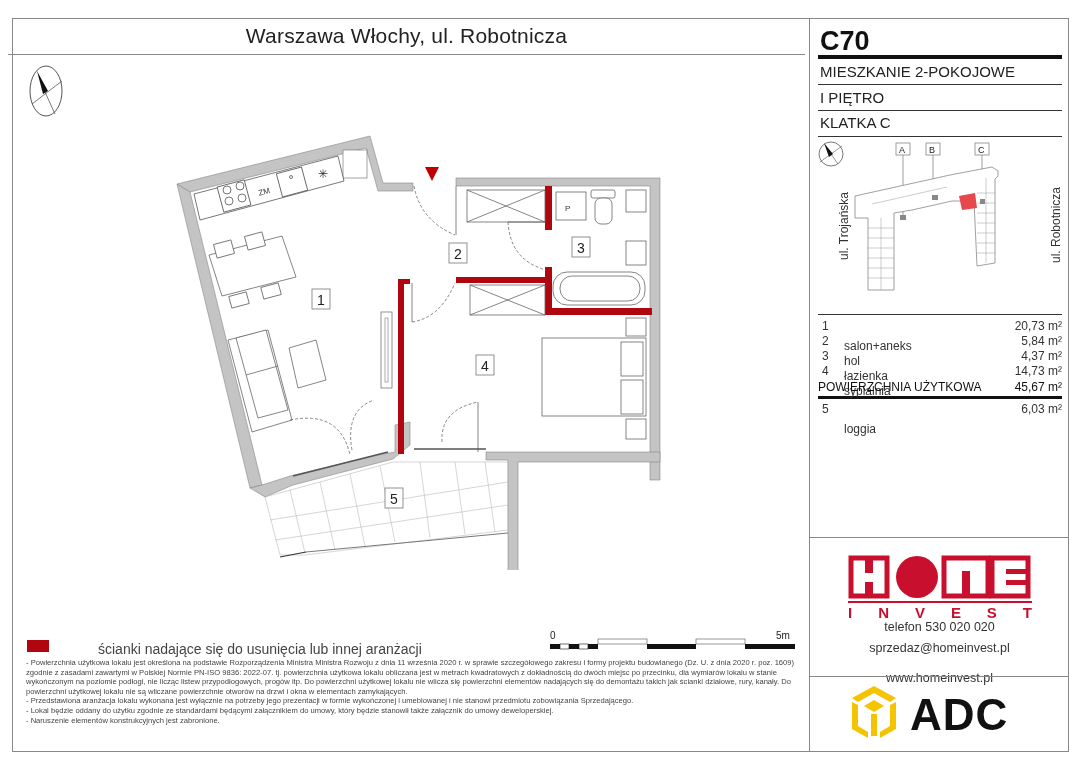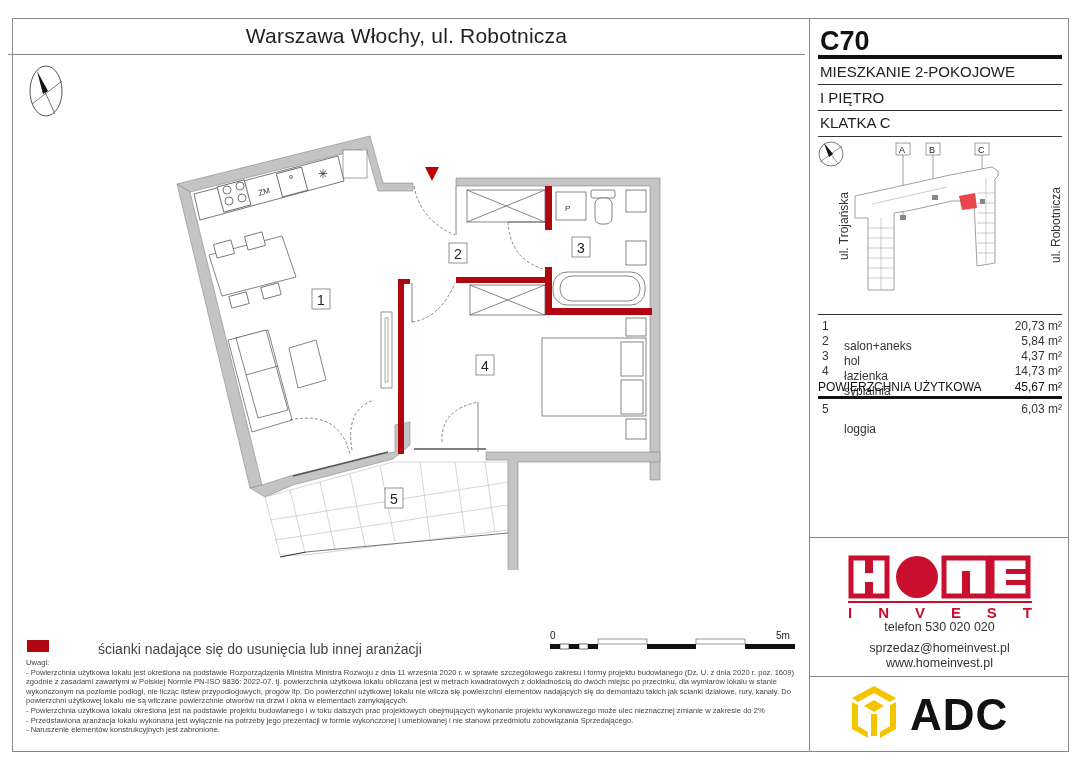--- a/index.html
+++ b/index.html
@@ -288,21 +288,21 @@
     <rect x="114" y="16" width="8" height="25"></rect>
     <rect x="158" y="14" width="22" height="5"></rect>
     <rect x="158" y="25" width="22" height="5"></rect>
     <rect x="0" y="46" width="184" height="2"></rect>
   </g>
   <text x="0" y="63" font-family="Liberation Sans, sans-serif" font-weight="bold" font-size="15" fill="#c8102e" textLength="184" lengthAdjust="spacing">I N V E S T</text>
 </svg>
 
 <div class="contact" style="top:620px">telefon 530 020 020</div>
 <div class="contact" style="top:641px">sprzedaz@homeinvest.pl</div>
-<div class="contact" style="top:656px">www.homeinvest.pl</div>
+<div class="contact" style="top:671px">www.homeinvest.pl</div>
 
 <div class="sep-h" style="top:676px"></div>
 
 <svg style="left:850px;top:686px" width="48" height="54" viewBox="0 0 48 54">
   <g fill="#f5c400">
     <polygon points="24,0 46,12 40,16 24,7 8,16 2,12"></polygon>
     <polygon points="2,16 8,19 8,40 18,46 18,52 2,43"></polygon>
     <polygon points="46,16 40,19 40,40 30,46 30,52 46,43"></polygon>
     <polygon points="14,20 24,14 34,20 24,26"></polygon>
     <rect x="21" y="28" width="6" height="22"></rect>
@@ -321,18 +321,17 @@
   <rect x="20" y="6" width="10" height="5" fill="#111"></rect>
   <rect x="30" y="6" width="9" height="5" fill="#fff" stroke="#111" stroke-width="0.6"></rect>
   <rect x="39" y="6" width="10" height="5" fill="#111"></rect>
   <rect x="49" y="1" width="49" height="5" fill="#fff" stroke="#555" stroke-width="0.6"></rect>
   <rect x="98" y="6" width="49" height="5" fill="#111"></rect>
   <rect x="147" y="1" width="49" height="5" fill="#fff" stroke="#555" stroke-width="0.6"></rect>
   <rect x="196" y="6" width="50" height="5" fill="#111"></rect>
 </svg>
 
 <div class="notes">
-  <p>Uwagi:</p>
   <p>- Powierzchnia użytkowa lokalu jest określona na podstawie Rozporządzenia Ministra Ministra Rozwoju z dnia 11 września 2020 r. w sprawie szczegółowego zakresu i formy projektu budowlanego (Dz. U. z dnia 2020 r. poz. 1609) zgodnie z zasadami zawartymi w Polskiej Normie PN-ISO 9836: 2022-07. tj. powierzchnia użytkowa lokalu obliczana jest w metrach kwadratowych z dokładnością do dwóch miejsc po przecinku, dla wymiarów lokalu w stanie wykończonym na poziomie podłogi, nie licząc listew przypodłogowych, progów itp. Do powierzchni użytkowej lokalu nie wlicza się powierzchni elementów nadających się do demontażu takich jak ścianki działowe, rury, kanały. Do powierzchni użytkowej lokalu nie są wliczane powierzchnie otworów na drzwi i okna w elementach zamykających.</p>
-  <p>- Powierzchnia użytkowa lokalu określona jest na podstawie projektu budowlanego i w toku dalszych prac projektowych obejmujących wykonanie projektu wykonawczego może ulec nieznacznej zmianie w zakresie do 2%</p>
   <p>- Przedstawiona aranżacja lokalu wykonana jest wyłącznie na potrzeby jego prezentacji w formie wykończonej i umeblowanej i nie stanowi przedmiotu zobowiązania Sprzedającego.</p>
+  <p>- Lokal będzie oddany do użytku zgodnie ze standardami będącymi załącznikiem do umowy, który będzie stanowił także załącznik do umowy deweloperskiej.</p>
   <p>- Naruszenie elementów konstrukcyjnych jest zabronione.</p>
 </div>
 
 </body></html>

